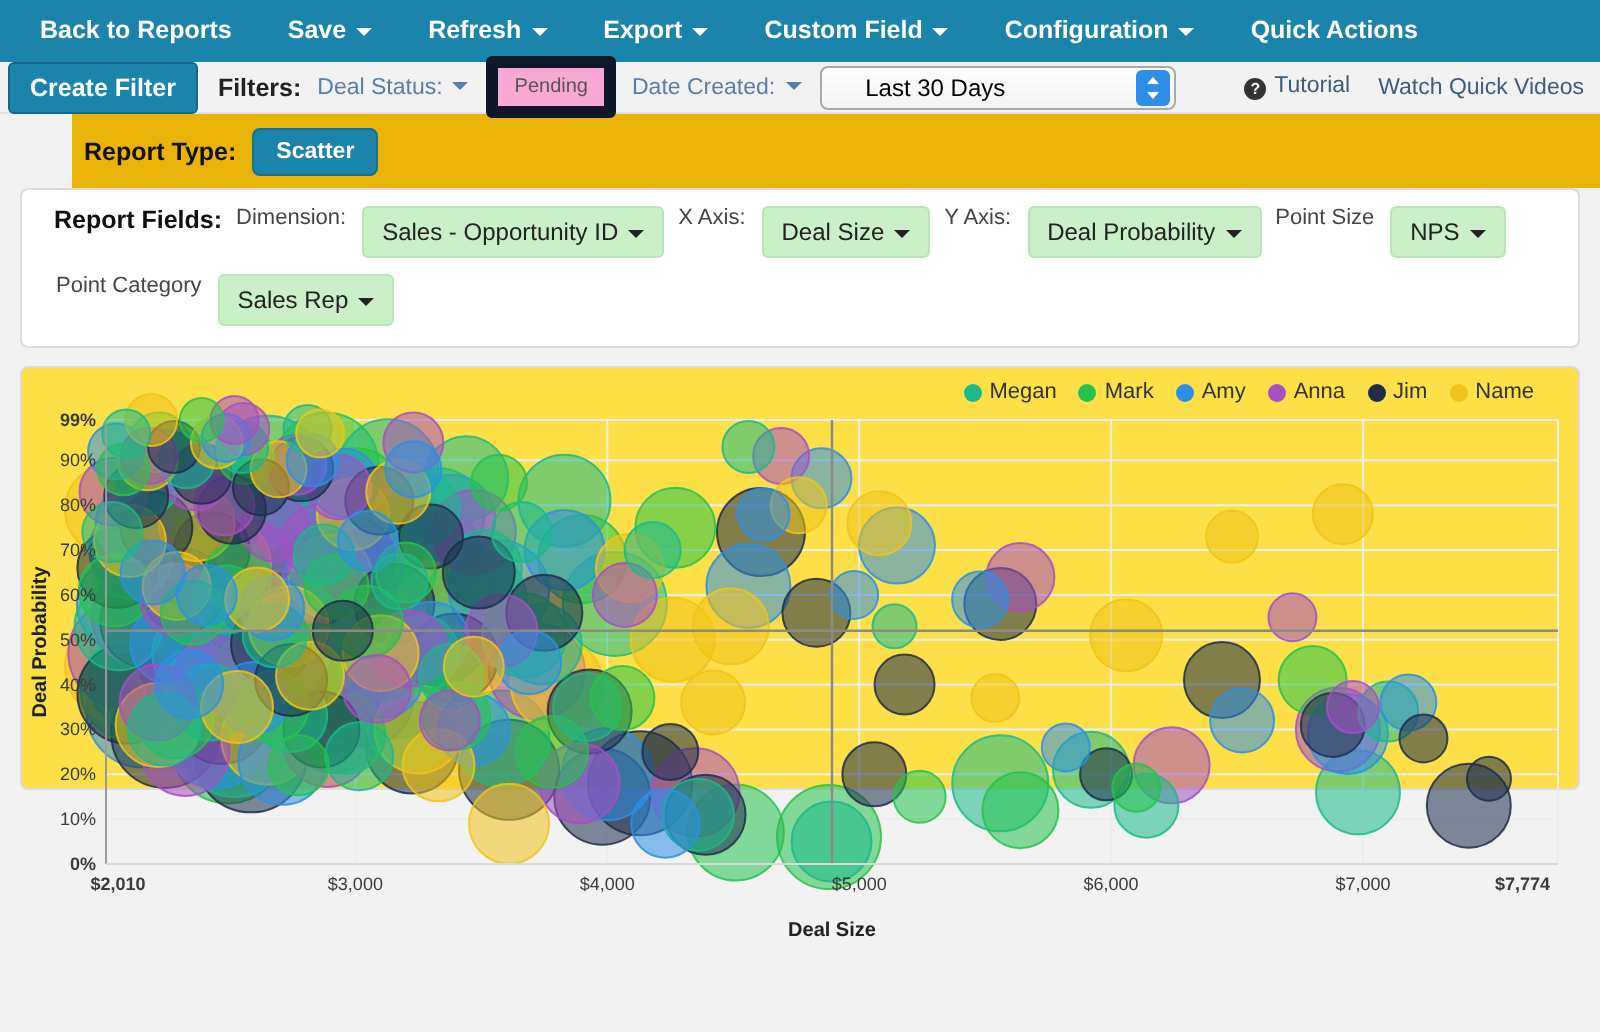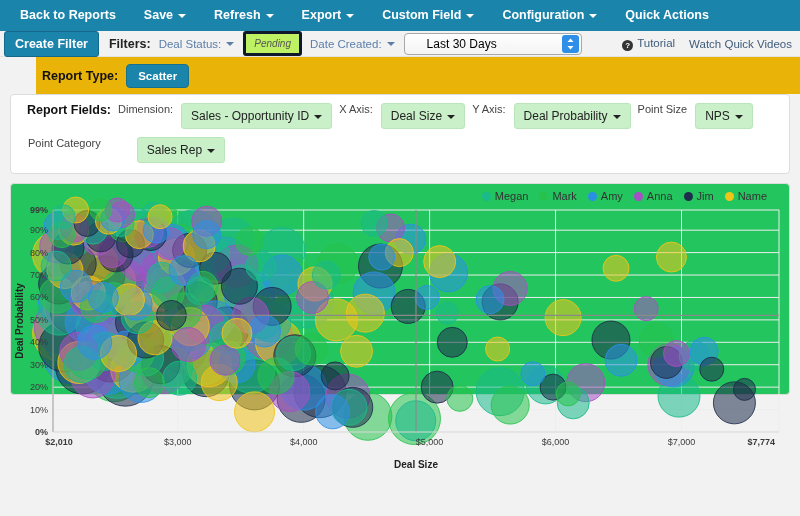--- a/index.html
+++ b/index.html
@@ -60,22 +60,22 @@
     padding: 5px 10px;
     margin-left: 4px;
     cursor: pointer;
     white-space: nowrap;
   }
   .flabel { font-weight: bold; color: #222; margin-left: 10px; font-size: 12.5px; }
   .flink {
     color: #5b7ea8; font-size: 11.5px; margin-left: 8px; cursor: pointer; white-space: nowrap;
   }
   .pill {
-    border: 3px solid #0f172a; background: #bef264; border-radius: 3px;
-    font-size: 10px; color: #555; padding: 4px 8px; margin-left: 9px; cursor: pointer; font-style: italic;
+    border: 6px solid #0f172a; background: #f9a8d4; border-radius: 3px;
+    font-size: 10px; color: #555; padding: 4px 8px; margin-left: 9px; cursor: pointer;
   }
   #dateselect {
     margin-left: 9px;
     width: 178px; height: 22px;
     border: 1px solid #a9a9a9;
     border-radius: 4px;
     background: linear-gradient(#ffffff,#f3f3f3);
     font-size: 12px; color: #000;
     display: flex; align-items: center;
     padding-left: 22px;
@@ -118,39 +118,39 @@
 
   
   #fieldspanel {
     margin: 0 10px 0 10px;
     background: #fff;
     border: 1px solid #dcdcdc;
     border-radius: 4px;
     padding: 8px 10px 10px 10px;
   }
   .frow { display: flex; align-items: flex-start; flex-wrap: nowrap; }
-  .frow + .frow { margin-top: 8px; gap: 28px; }
+  .frow + .frow { margin-top: 8px; }
   .f-strong { font-weight: bold; font-size: 12.5px; color: #111; margin-left: 6px; }
   .f-lbl { font-size: 11px; color: #444; margin-left: 7px; white-space: nowrap; }
   .gbtn {
     background: #c9f0c9;
     border: 1px solid #b9e6b9;
     border-radius: 3px;
     font-size: 12px;
     color: #222;
     padding: 5px 9px;
     margin-left: 8px;
     cursor: pointer;
     white-space: nowrap;
   }
 
   
   #chartcard {
     margin: 9px 10px 10px 10px;
-    background: #22c55e;
+    background: #fde047;
     border: 1px solid #dcdcdc;
     border-radius: 4px;
     height: 212px;
     position: relative;
   }
   #legend {
     position: absolute; top: 6px; right: 22px;
     display: flex; align-items: center; gap: 11px;
     font-size: 11px; color: #333;
   }

